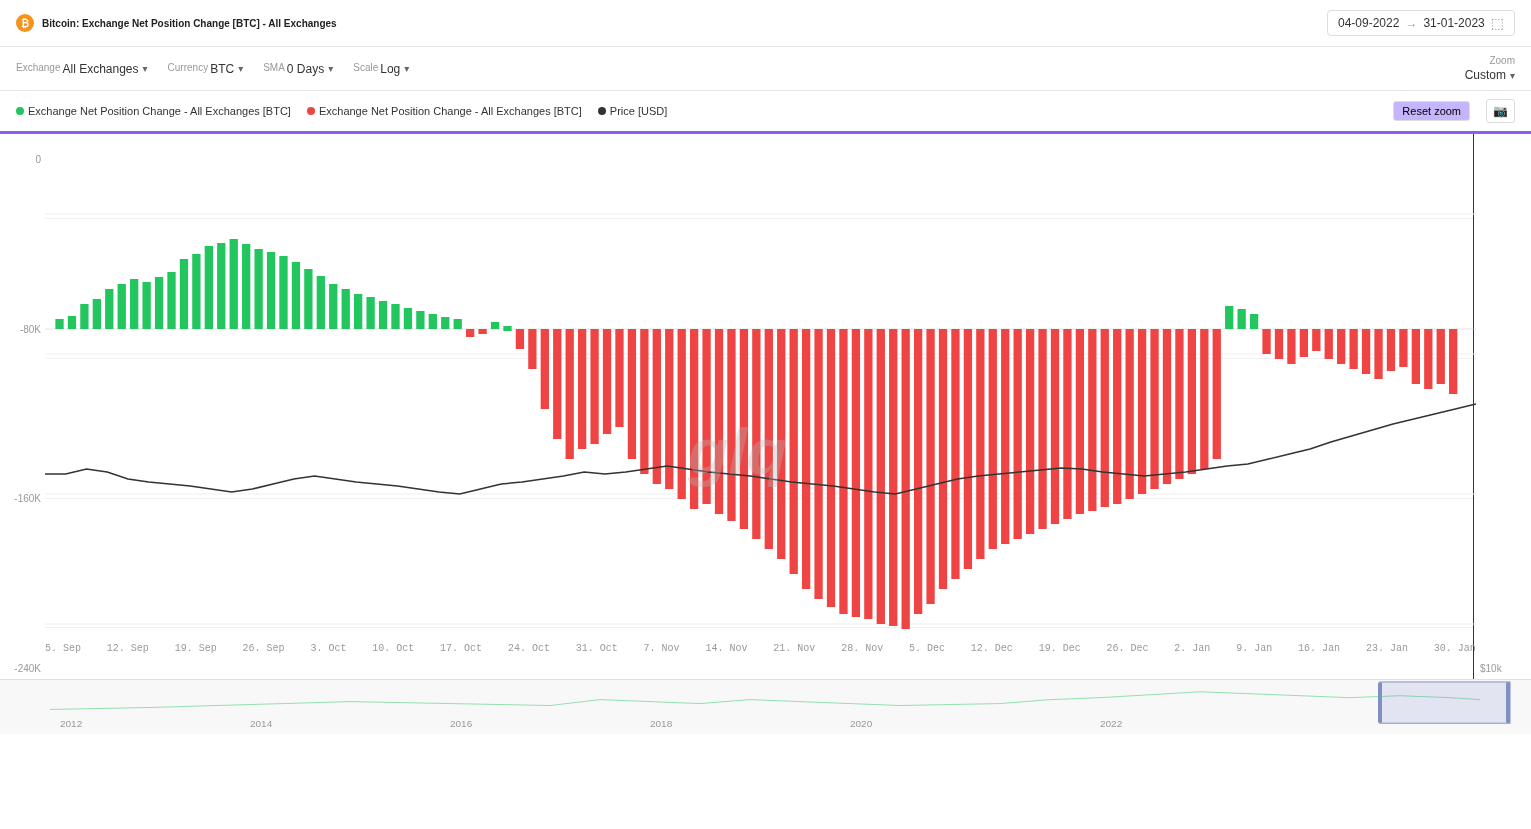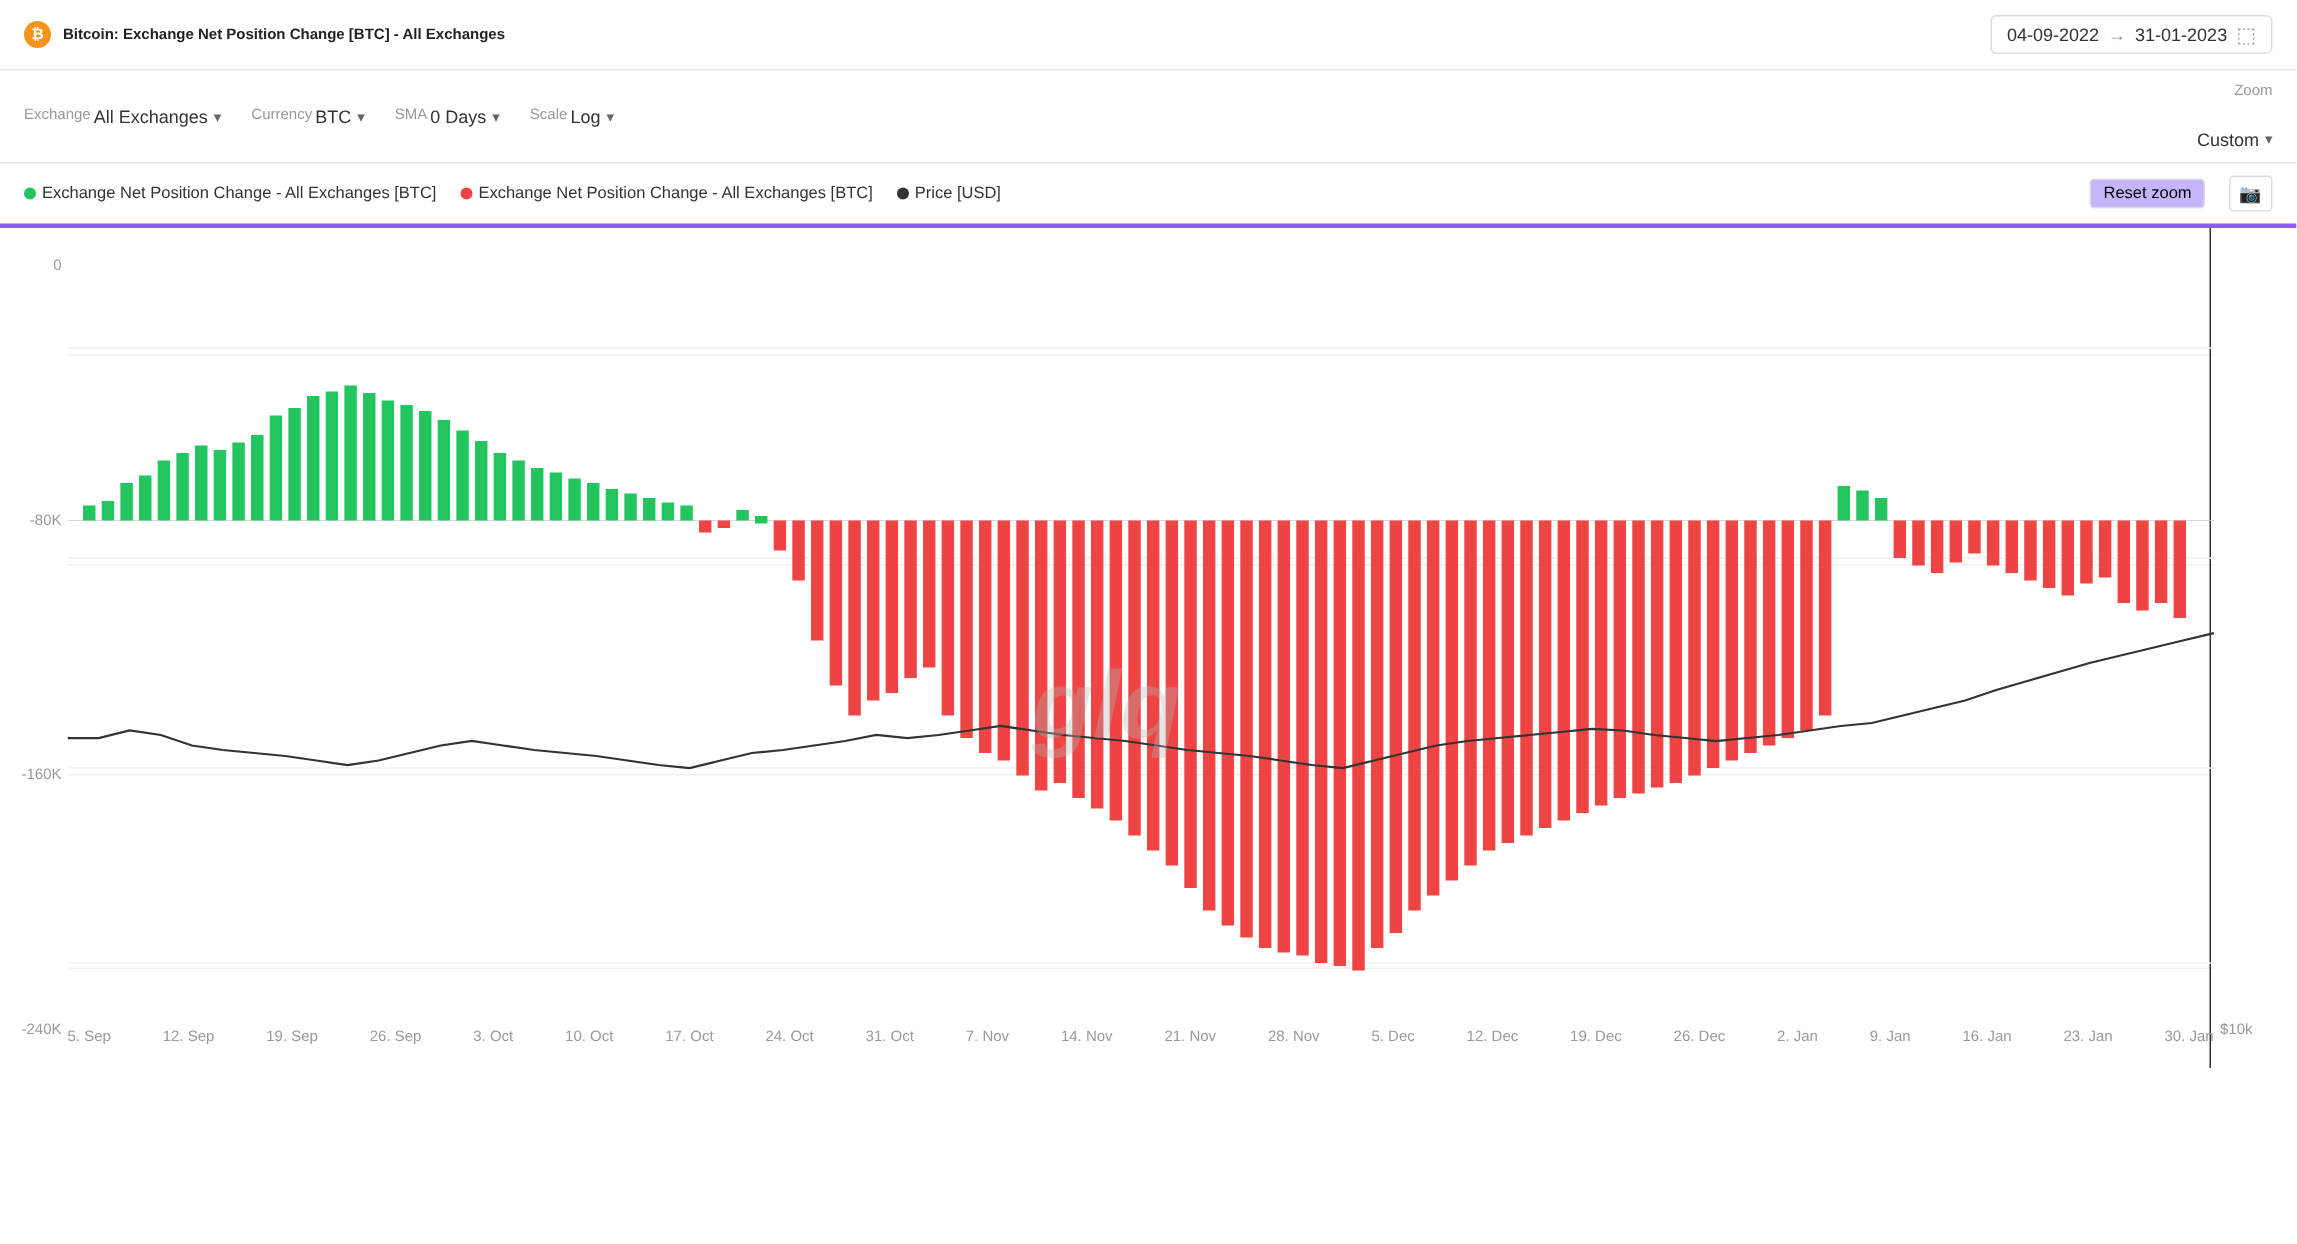--- a/index.html
+++ b/index.html
@@ -13,21 +13,21 @@
     .date-range { display: flex; align-items: center; gap: 6px; border: 1px solid #ddd; border-radius: 4px; padding: 4px 10px; font-size: 12px; color: #333; }
     .date-arrow { color: #999; }
     .calendar-icon { color: #999; font-size: 14px; cursor: pointer; }
     
     .controls { display: flex; align-items: center; gap: 20px; padding: 8px 16px; border-bottom: 1px solid #e5e5e5; }
     .control-group { display: flex; flex-direction: row; gap: 2px; }
     .control-label { font-size: 10px; color: #999; }
     .control-select { display: flex; align-items: center; gap: 4px; cursor: pointer; font-size: 12px; color: #333; }
     .dropdown-arrow { font-size: 10px; color: #666; }
     
-    .zoom-group { margin-left: auto; display: flex; flex-direction: column; align-items: flex-end; gap: 20px; }
+    .zoom-group { margin-left: auto; display: flex; flex-direction: column; align-items: flex-end; gap: 2px; }
     
     .legend-bar { display: flex; align-items: center; gap: 16px; padding: 8px 16px; border-bottom: 3px solid #8b5cf6; font-size: 11px; }
     .legend-item { display: flex; align-items: center; gap: 4px; }
     .legend-dot { width: 8px; height: 8px; border-radius: 50%; }
     .legend-dot-green { background: #22c55e; }
     .legend-dot-red { background: #ef4444; }
     .legend-dot-black { background: #333; }
     
     .reset-zoom-btn { margin-left: auto; padding: 3px 8px; border: 1px solid #ddd; border-radius: 3px; background: #c4b5fd; cursor: pointer; font-size: 11px; }
     .camera-icon { padding: 4px 6px; border: 1px solid #ddd; border-radius: 3px; cursor: pointer; font-size: 12px; }
@@ -273,21 +273,21 @@
       <rect x="1330" y="195" width="8" height="60" fill="#ef4444"></rect>
       <rect x="1342" y="195" width="8" height="55" fill="#ef4444"></rect>
       <rect x="1354" y="195" width="8" height="65" fill="#ef4444"></rect>
 
       <polyline points="0,340 20,340 40,335 60,338 80,345 100,348 120,350 140,352 160,355 180,358 200,355 220,350 240,345 260,342 280,345 300,348 320,350 340,352 360,355 380,358 400,360 420,355 440,350 460,348 480,345 500,342 520,338 540,340 560,338 580,335 600,332 620,335 640,338 660,340 680,342 700,345 720,348 740,350 760,352 780,355 800,358 820,360 840,355 860,350 880,345 900,342 920,340 940,338 960,336 980,334 1000,335 1020,338 1040,340 1060,342 1080,340 1100,338 1120,335 1140,332 1160,330 1180,325 1200,320 1220,315 1240,308 1260,302 1280,296 1300,290 1320,285 1340,280 1360,275 1380,270" fill="none" stroke="#333" stroke-width="1.5"></polyline>
 
       <text x="620" y="340" font-size="64" fill="rgba(180,180,180,0.35)" font-weight="bold" font-style="italic" font-family="Arial">glq</text>
     </svg>
   </div>
 
-  <div class="x-axis" style="font-size:10px; color:#999; position:absolute; bottom:55px; left:45px; right:55px; display:flex; justify-content:space-between; align-items:flex-end;">
+  <div class="x-axis" style="font-size:10px; color:#999; position:absolute; bottom:55px; left:45px; right:55px; display:flex; justify-content:space-between; align-items:flex-start;font-family:Liberation Mono, monospace;">
     <span>5. Sep</span>
     <span>12. Sep</span>
     <span>19. Sep</span>
     <span>26. Sep</span>
     <span>3. Oct</span>
     <span>10. Oct</span>
     <span>17. Oct</span>
     <span>24. Oct</span>
     <span>31. Oct</span>
     <span>7. Nov</span>
@@ -298,13 +298,32 @@
     <span>12. Dec</span>
     <span>19. Dec</span>
     <span>26. Dec</span>
     <span>2. Jan</span>
     <span>9. Jan</span>
     <span>16. Jan</span>
     <span>23. Jan</span>
     <span>30. Jan</span>
   </div>
 
+  <div class="mini-chart" style="position:absolute; bottom:0; left:0; right:0; height:55px; background:#f8f8f8; border-top:1px solid #e0e0e0;">
+    <svg width="100%" height="100%" viewBox="0 0 1531 55" preserveAspectRatio="none">
+
+      <text x="60" y="48" font-size="10" fill="#999">2012</text>
+      <text x="250" y="48" font-size="10" fill="#999">2014</text>
+      <text x="450" y="48" font-size="10" fill="#999">2016</text>
+      <text x="650" y="48" font-size="10" fill="#999">2018</text>
+      <text x="850" y="48" font-size="10" fill="#999">2020</text>
+      <text x="1100" y="48" font-size="10" fill="#999">2022</text>
+
+      <polyline points="50,30 150,28 250,25 350,22 450,24 550,26 600,20 650,22 700,24 750,20 800,22 850,24 900,26 950,25 1000,24 1050,20 1100,18 1150,15 1200,12 1250,14 1300,16 1350,18 1400,16 1450,18 1480,20" fill="none" stroke="#22c55e" stroke-width="0.8" opacity="0.6"></polyline>
+
+      <rect x="1380" y="2" width="130" height="42" fill="rgba(100,120,200,0.15)" stroke="#8090c0" stroke-width="1"></rect>
+
+      <rect x="1378" y="2" width="4" height="42" fill="#8090c0" rx="2"></rect>
+
+      <rect x="1506" y="2" width="4" height="42" fill="#8090c0" rx="2"></rect>
+    </svg>
+  </div>
 </div>
 
 </body></html>

